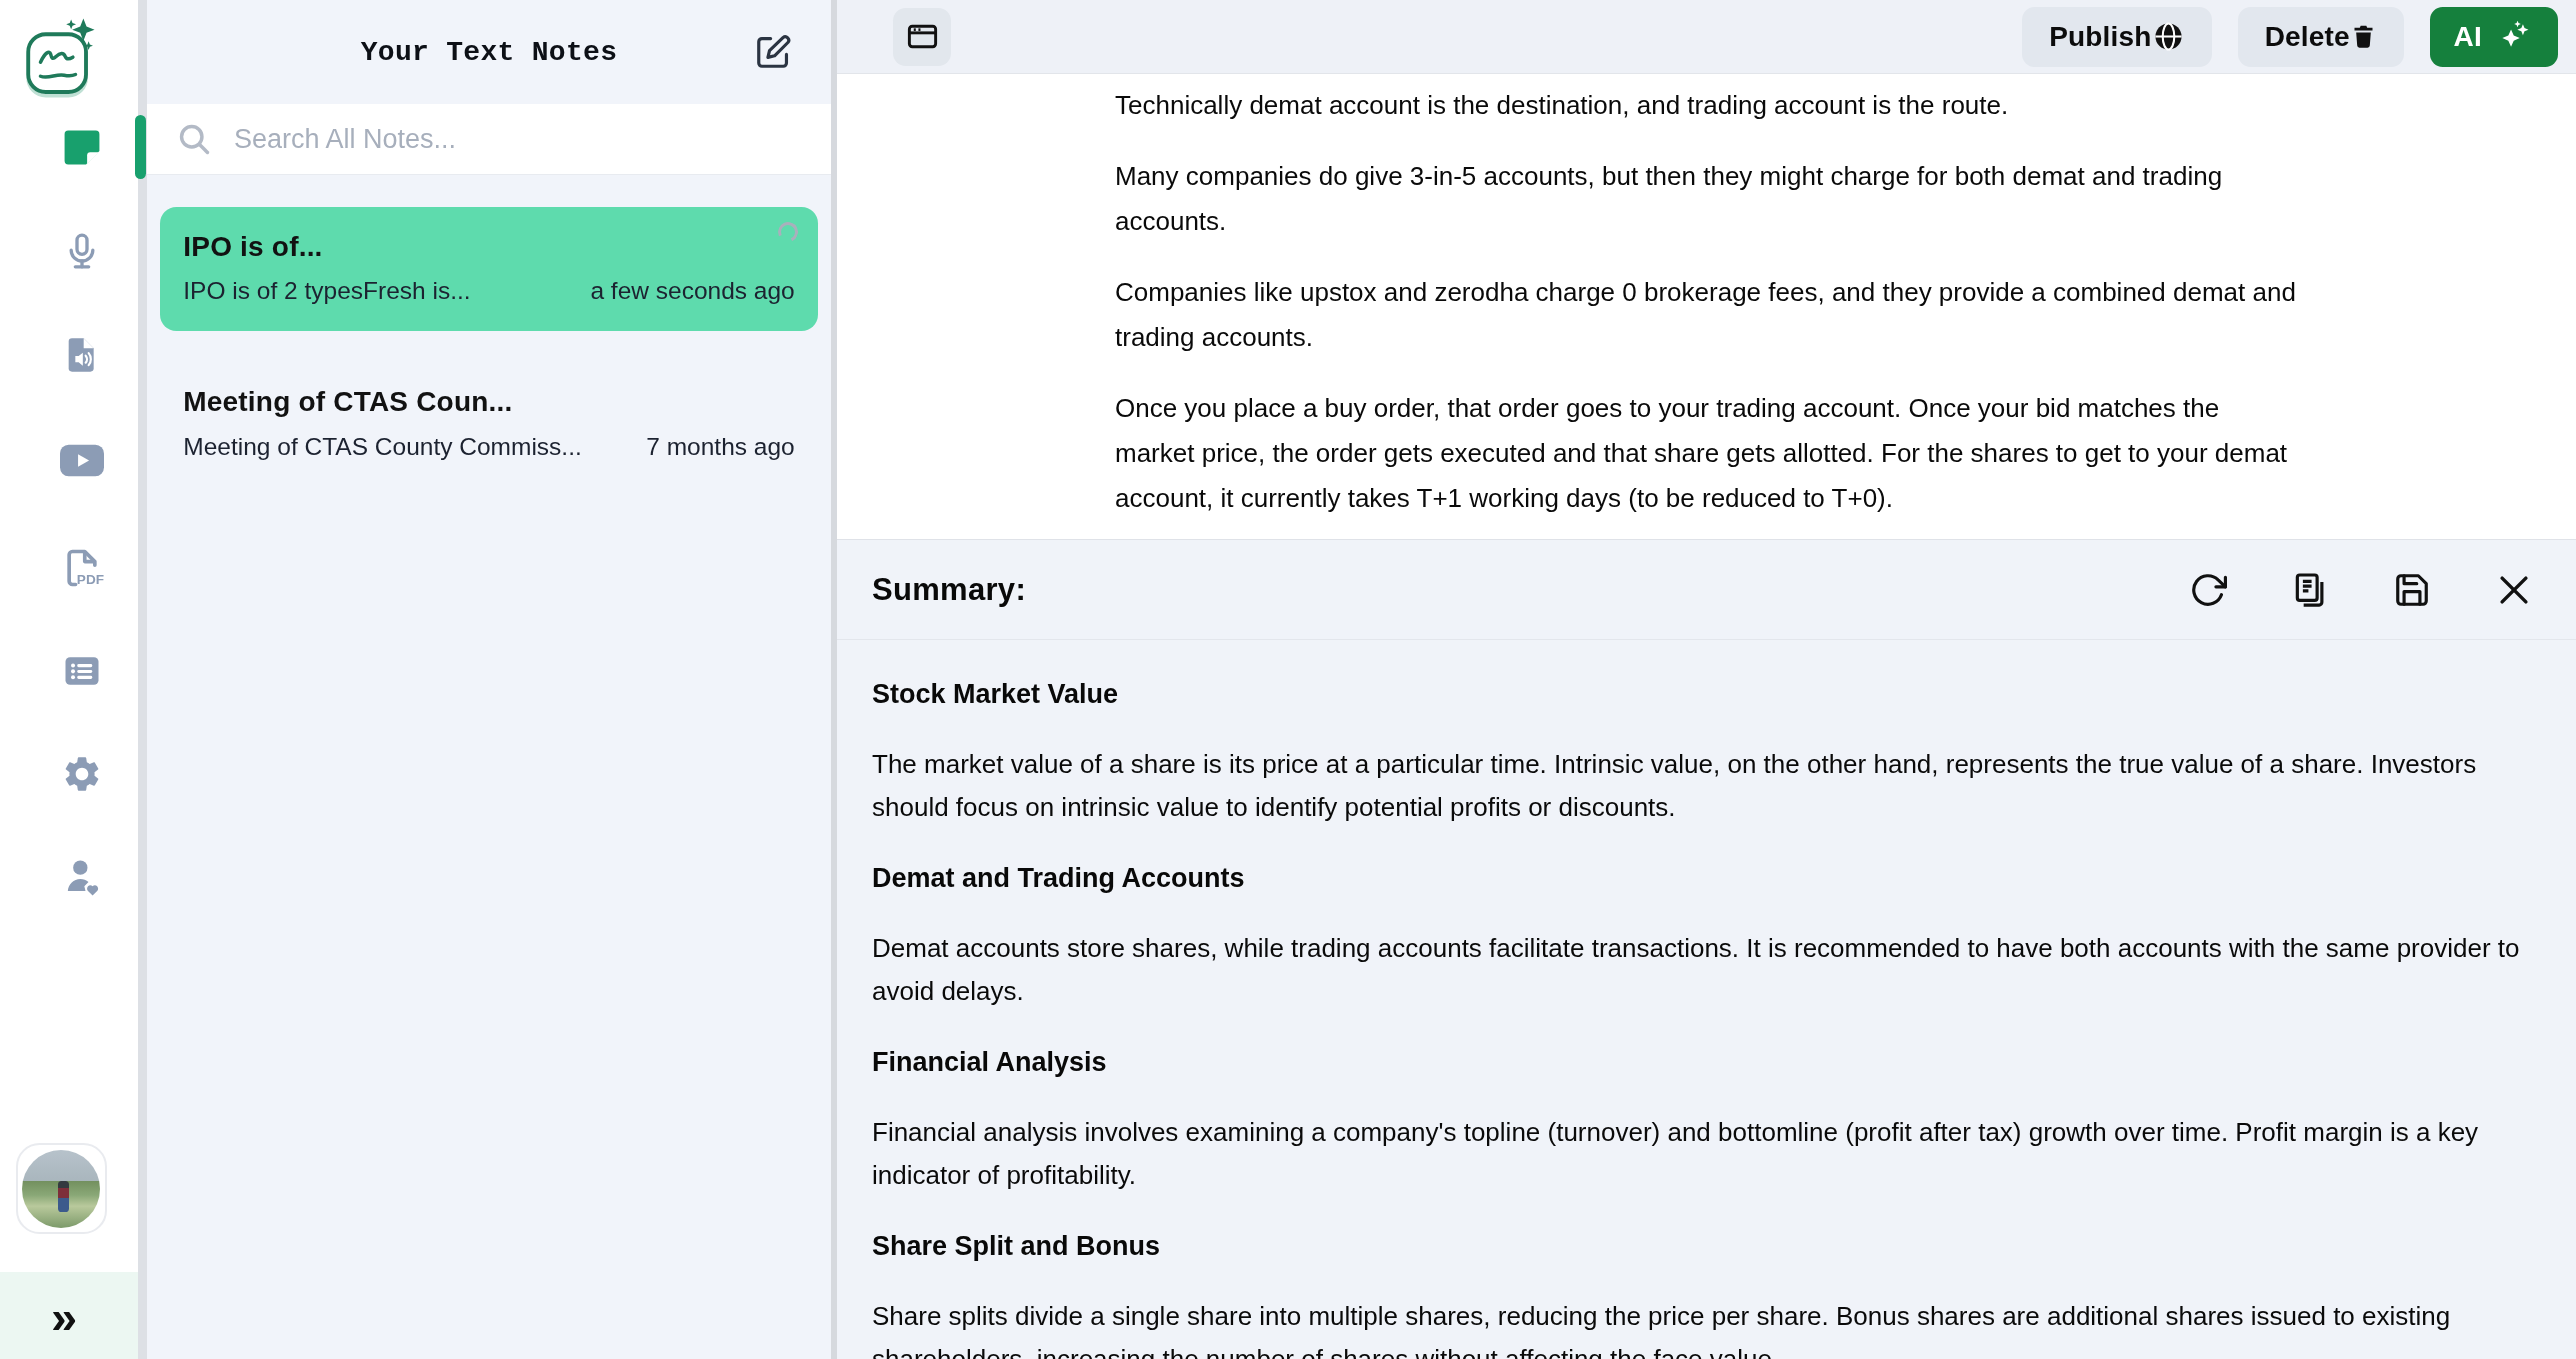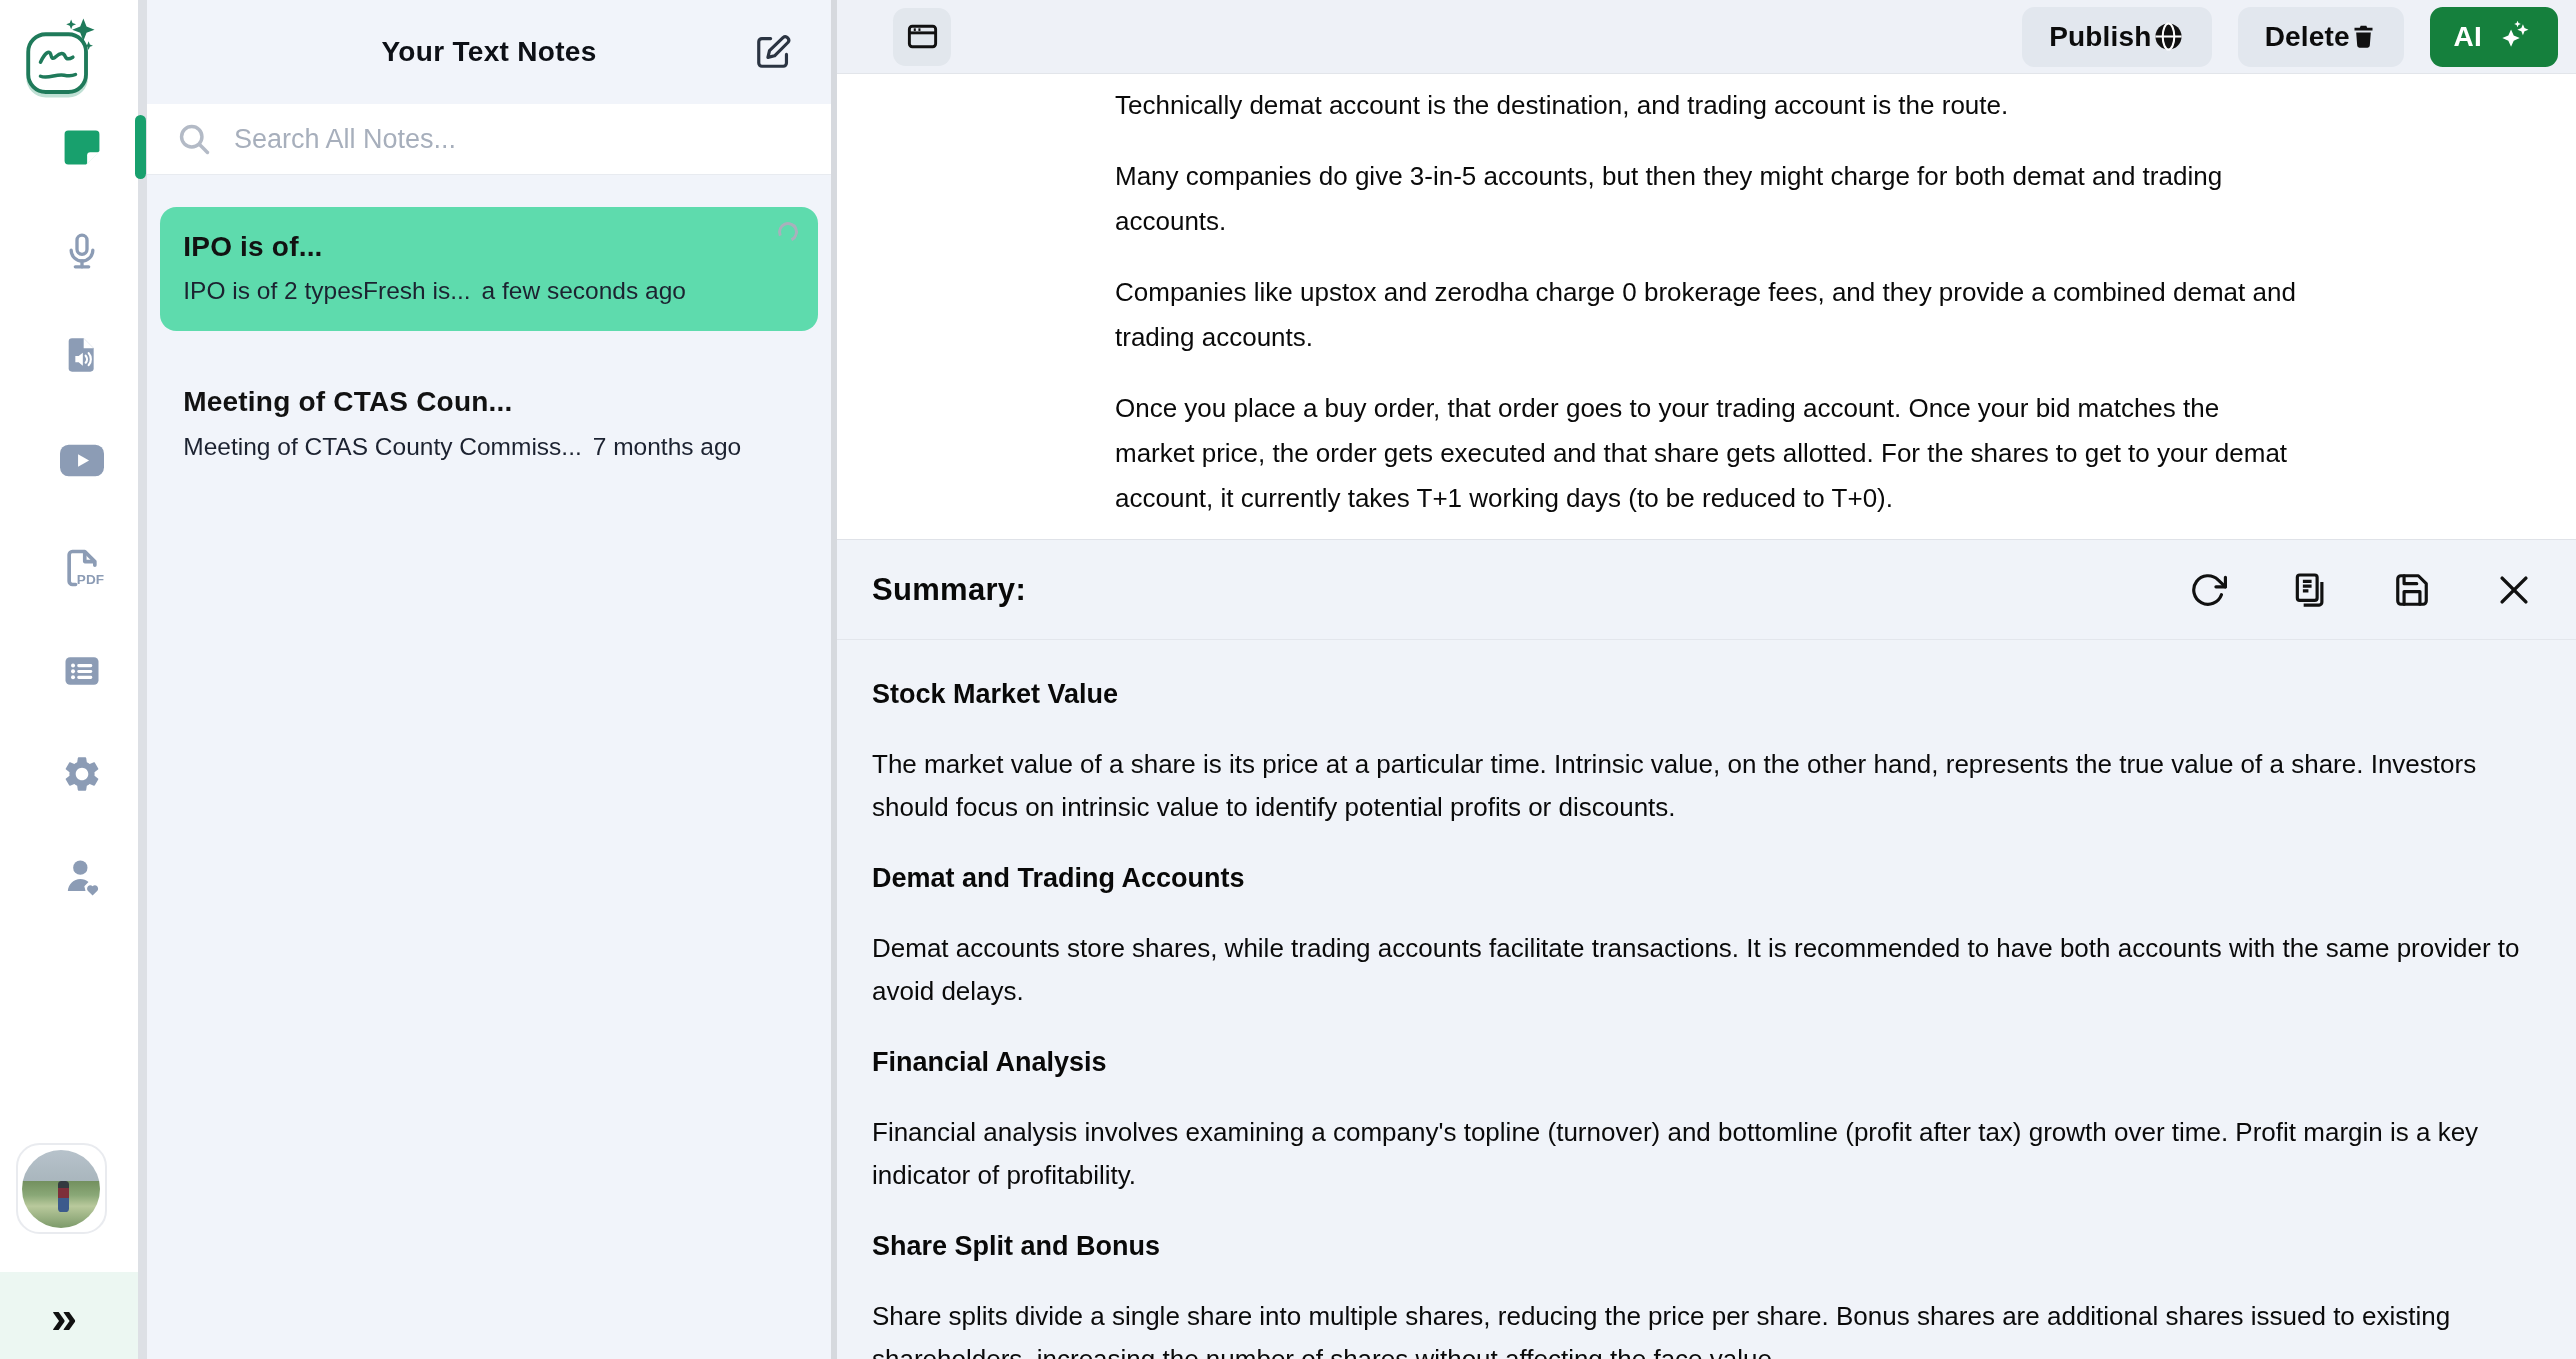--- a/index.html
+++ b/index.html
@@ -25,33 +25,33 @@
       display:flex; align-items:center; cursor:pointer; border:none; }
   .collapse-strip span { margin-left:45px; font-size:47px; font-weight:bold; color:#111; line-height:1; }
 
   .vdiv1 { position:absolute; left:138px; top:0; bottom:0; width:9px; background:#dde0e5; }
   .vdiv2 { position:absolute; left:831px; top:0; bottom:0; width:5.5px; background:#d6d9de; z-index:3; }
 
   
   .notes-panel { position:absolute; left:147px; top:0; bottom:0; width:684px; background:#f1f4fa; }
   .panel-header { position:relative; height:104px; }
   .panel-title { position:absolute; left:0; right:0; top:0; height:104px; display:flex; align-items:center;
-                 justify-content:center; font-size:28px; font-weight:bold; color:#0d1016; letter-spacing:0.3px; }
+                 justify-content:center; font-size:28px; font-weight:bold; color:#0d1016; letter-spacing:0.3px;font-family:Liberation Mono, monospace; }
   .compose-btn { position:absolute; right:36px; top:30px; width:44px; height:44px; background:none; border:none;
                  cursor:pointer; padding:0; display:flex; align-items:center; justify-content:center; }
   .search-row { height:71px; background:#fff; border-bottom:0.9px solid #e8ebf0; display:flex;
                 align-items:center; padding-left:29px; gap:20px; }
   .search-row input { flex:1; border:none; outline:none; background:transparent; font-size:27px;
                       color:#2c3442; font-family:inherit; }
   .search-row input::placeholder { color:#a7afbc; }
   .note-list { margin-top:32px; }
   .note-card { position:relative; margin:0 12.7px 32px; border-radius:16.4px; padding:23.6px 23.6px 25.5px; cursor:pointer; }
   .note-card.selected { background:#5edbad; }
   .nc-title { font-size:28px; font-weight:bold; color:#121212; letter-spacing:0.2px; }
-  .nc-row { display:flex; align-items:baseline; margin-top:14.5px;
+  .nc-row { display:flex; justify-content:space-between; align-items:baseline; margin-top:14.5px;
             font-size:24.5px; color:#1c2230; gap:11px; }
   .spinner { position:absolute; top:14.5px; right:20px; width:20px; height:20px; border-radius:50%;
              border:3.2px solid #a9b0bc; border-bottom-color:transparent; transform:rotate(20deg); }
 
   
   .main { position:absolute; left:836px; right:0; top:0; bottom:0; }
   .toolbar { position:absolute; left:0; right:0; top:0; height:74px; background:#eef1f7;
              border-bottom:0.9px solid #e2e5ea; display:flex; align-items:center; padding:0 18px 0 57px; gap:26px; }
   .win-btn { width:58px; height:58px; border-radius:12.7px; background:#e2e7ed; border:none; cursor:pointer;
              display:flex; align-items:center; justify-content:center; }

